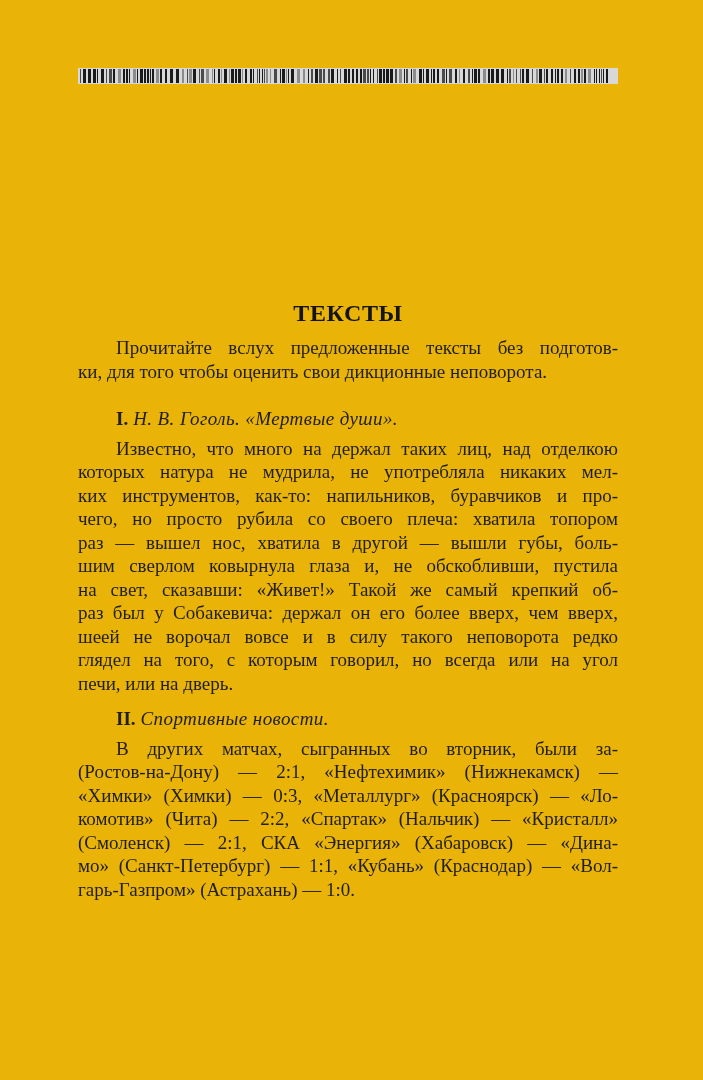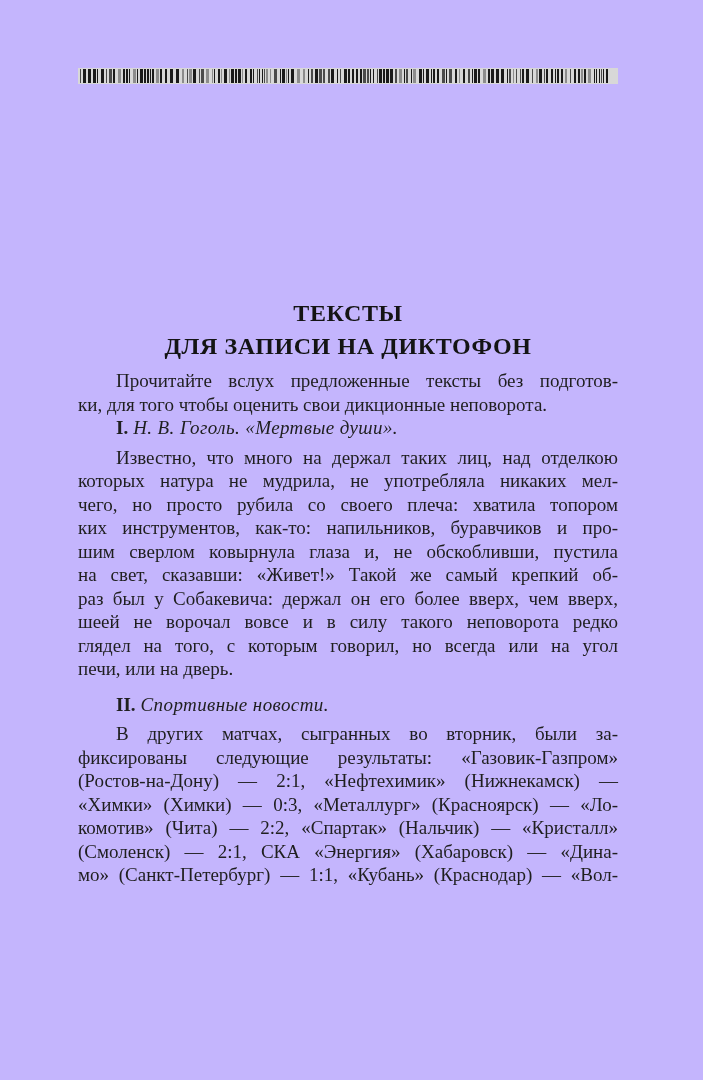--- a/index.html
+++ b/index.html
@@ -1,85 +1,85 @@
 <!DOCTYPE html>
 <html><head>
 <meta charset="utf-8">
 <style>
   html,body { margin:0; padding:0; background:#ffffff; }
   .page {
-    position:relative; width:703px; height:1080px; background:#c4b5fd;
+    position:relative; width:703px; height:1080px; background:#eab308;
     font-family:"Liberation Serif","DejaVu Serif",serif; overflow:hidden;
   }
   .content {
     position:absolute; left:78px; top:0; width:540px;
     color:#1f1f1f; font-size:19px; line-height:23.5px;
   }
   .barcode {
     margin-top:68px; height:16px; background:#d8d8d8;
     overflow:hidden; white-space:nowrap; font-size:0;
     padding:1px 2px; box-sizing:border-box;
   }
   .barcode span { display:inline-block; height:14px; vertical-align:top; }
   .title {
     margin-top:213px; text-align:center; font-weight:bold;
     font-size:24px; line-height:33px; letter-spacing:0.6px; color:#141414;
   }
   .intro { margin-top:46px; }
   .heading { text-indent:38px; white-space:nowrap; }
-  .heading-1 { }
+  .heading-1 { margin-top:24px; }
   .heading-2 { margin-top:12px; }
   .hnum { font-weight:bold; font-style:normal; padding-right:5px; }
   .htitle { font-style:italic; letter-spacing:0.4px; }
   .para { margin-top:6px; }
   .tline { text-align:justify; text-align-last:justify; }
   .tline.last { text-align-last:left; }
   .tline.first { text-indent:38px; }
 </style>
 </head>
 <body>
 
 <div class="page">
   <div class="content">
 
     <div class="barcode"><span style="width: 1px; margin-right: 2px; background: rgb(74, 74, 74);"></span><span style="width: 3px; margin-right: 2px; background: rgb(26, 26, 26);"></span><span style="width: 3px; margin-right: 2px; background: rgb(26, 26, 26);"></span><span style="width: 3px; margin-right: 1px; background: rgb(26, 26, 26);"></span><span style="width: 1px; margin-right: 3px; background: rgb(26, 26, 26);"></span><span style="width: 3px; margin-right: 2px; background: rgb(26, 26, 26);"></span><span style="width: 1px; margin-right: 2px; background: rgb(74, 74, 74);"></span><span style="width: 3px; margin-right: 1px; background: rgb(74, 74, 74);"></span><span style="width: 2px; margin-right: 3px; background: rgb(26, 26, 26);"></span><span style="width: 3px; margin-right: 2px; background: rgb(140, 140, 140);"></span><span style="width: 2px; margin-right: 1px; background: rgb(26, 26, 26);"></span><span style="width: 2px; margin-right: 1px; background: rgb(26, 26, 26);"></span><span style="width: 1px; margin-right: 3px; background: rgb(26, 26, 26);"></span><span style="width: 3px; margin-right: 1px; background: rgb(140, 140, 140);"></span><span style="width: 1px; margin-right: 2px; background: rgb(26, 26, 26);"></span><span style="width: 3px; margin-right: 1px; background: rgb(26, 26, 26);"></span><span style="width: 2px; margin-right: 1px; background: rgb(26, 26, 26);"></span><span style="width: 2px; margin-right: 1px; background: rgb(26, 26, 26);"></span><span style="width: 1px; margin-right: 1px; background: rgb(26, 26, 26);"></span><span style="width: 2px; margin-right: 2px; background: rgb(26, 26, 26);"></span><span style="width: 3px; margin-right: 1px; background: rgb(140, 140, 140);"></span><span style="width: 2px; margin-right: 3px; background: rgb(26, 26, 26);"></span><span style="width: 2px; margin-right: 3px; background: rgb(26, 26, 26);"></span><span style="width: 3px; margin-right: 3px; background: rgb(26, 26, 26);"></span><span style="width: 3px; margin-right: 3px; background: rgb(26, 26, 26);"></span><span style="width: 2px; margin-right: 3px; background: rgb(140, 140, 140);"></span><span style="width: 1px; margin-right: 1px; background: rgb(74, 74, 74);"></span><span style="width: 3px; margin-right: 1px; background: rgb(140, 140, 140);"></span><span style="width: 3px; margin-right: 3px; background: rgb(26, 26, 26);"></span><span style="width: 1px; margin-right: 1px; background: rgb(74, 74, 74);"></span><span style="width: 3px; margin-right: 2px; background: rgb(74, 74, 74);"></span><span style="width: 3px; margin-right: 3px; background: rgb(140, 140, 140);"></span><span style="width: 1px; margin-right: 1px; background: rgb(140, 140, 140);"></span><span style="width: 1px; margin-right: 3px; background: rgb(26, 26, 26);"></span><span style="width: 2px; margin-right: 1px; background: rgb(26, 26, 26);"></span><span style="width: 1px; margin-right: 2px; background: rgb(140, 140, 140);"></span><span style="width: 3px; margin-right: 2px; background: rgb(26, 26, 26);"></span><span style="width: 1px; margin-right: 1px; background: rgb(140, 140, 140);"></span><span style="width: 3px; margin-right: 1px; background: rgb(26, 26, 26);"></span><span style="width: 2px; margin-right: 1px; background: rgb(26, 26, 26);"></span><span style="width: 3px; margin-right: 1px; background: rgb(26, 26, 26);"></span><span style="width: 1px; margin-right: 2px; background: rgb(140, 140, 140);"></span><span style="width: 2px; margin-right: 3px; background: rgb(26, 26, 26);"></span><span style="width: 2px; margin-right: 1px; background: rgb(26, 26, 26);"></span><span style="width: 1px; margin-right: 3px; background: rgb(26, 26, 26);"></span><span style="width: 1px; margin-right: 1px; background: rgb(74, 74, 74);"></span><span style="width: 1px; margin-right: 2px; background: rgb(26, 26, 26);"></span><span style="width: 1px; margin-right: 1px; background: rgb(26, 26, 26);"></span><span style="width: 1px; margin-right: 1px; background: rgb(74, 74, 74);"></span><span style="width: 2px; margin-right: 2px; background: rgb(140, 140, 140);"></span><span style="width: 1px; margin-right: 3px; background: rgb(140, 140, 140);"></span><span style="width: 3px; margin-right: 3px; background: rgb(74, 74, 74);"></span><span style="width: 1px; margin-right: 1px; background: rgb(26, 26, 26);"></span><span style="width: 3px; margin-right: 1px; background: rgb(26, 26, 26);"></span><span style="width: 1px; margin-right: 1px; background: rgb(140, 140, 140);"></span><span style="width: 1px; margin-right: 2px; background: rgb(26, 26, 26);"></span><span style="width: 3px; margin-right: 3px; background: rgb(26, 26, 26);"></span><span style="width: 3px; margin-right: 3px; background: rgb(140, 140, 140);"></span><span style="width: 2px; margin-right: 3px; background: rgb(140, 140, 140);"></span><span style="width: 1px; margin-right: 2px; background: rgb(26, 26, 26);"></span><span style="width: 2px; margin-right: 2px; background: rgb(74, 74, 74);"></span><span style="width: 3px; margin-right: 1px; background: rgb(26, 26, 26);"></span><span style="width: 3px; margin-right: 1px; background: rgb(74, 74, 74);"></span><span style="width: 2px; margin-right: 3px; background: rgb(74, 74, 74);"></span><span style="width: 2px; margin-right: 1px; background: rgb(74, 74, 74);"></span><span style="width: 3px; margin-right: 3px; background: rgb(26, 26, 26);"></span><span style="width: 1px; margin-right: 2px; background: rgb(26, 26, 26);"></span><span style="width: 1px; margin-right: 3px; background: rgb(74, 74, 74);"></span><span style="width: 3px; margin-right: 1px; background: rgb(26, 26, 26);"></span><span style="width: 2px; margin-right: 2px; background: rgb(26, 26, 26);"></span><span style="width: 2px; margin-right: 2px; background: rgb(26, 26, 26);"></span><span style="width: 2px; margin-right: 2px; background: rgb(26, 26, 26);"></span><span style="width: 2px; margin-right: 1px; background: rgb(26, 26, 26);"></span><span style="width: 3px; margin-right: 1px; background: rgb(74, 74, 74);"></span><span style="width: 2px; margin-right: 1px; background: rgb(74, 74, 74);"></span><span style="width: 1px; margin-right: 2px; background: rgb(26, 26, 26);"></span><span style="width: 1px; margin-right: 3px; background: rgb(26, 26, 26);"></span><span style="width: 1px; margin-right: 1px; background: rgb(74, 74, 74);"></span><span style="width: 3px; margin-right: 1px; background: rgb(26, 26, 26);"></span><span style="width: 2px; margin-right: 1px; background: rgb(26, 26, 26);"></span><span style="width: 3px; margin-right: 1px; background: rgb(26, 26, 26);"></span><span style="width: 3px; margin-right: 2px; background: rgb(26, 26, 26);"></span><span style="width: 2px; margin-right: 2px; background: rgb(74, 74, 74);"></span><span style="width: 3px; margin-right: 2px; background: rgb(140, 140, 140);"></span><span style="width: 1px; margin-right: 1px; background: rgb(26, 26, 26);"></span><span style="width: 2px; margin-right: 3px; background: rgb(74, 74, 74);"></span><span style="width: 1px; margin-right: 1px; background: rgb(26, 26, 26);"></span><span style="width: 3px; margin-right: 3px; background: rgb(140, 140, 140);"></span><span style="width: 3px; margin-right: 1px; background: rgb(26, 26, 26);"></span><span style="width: 1px; margin-right: 2px; background: rgb(26, 26, 26);"></span><span style="width: 3px; margin-right: 2px; background: rgb(26, 26, 26);"></span><span style="width: 1px; margin-right: 1px; background: rgb(26, 26, 26);"></span><span style="width: 2px; margin-right: 2px; background: rgb(26, 26, 26);"></span><span style="width: 2px; margin-right: 3px; background: rgb(26, 26, 26);"></span><span style="width: 3px; margin-right: 1px; background: rgb(74, 74, 74);"></span><span style="width: 1px; margin-right: 2px; background: rgb(26, 26, 26);"></span><span style="width: 3px; margin-right: 3px; background: rgb(74, 74, 74);"></span><span style="width: 2px; margin-right: 2px; background: rgb(26, 26, 26);"></span><span style="width: 1px; margin-right: 3px; background: rgb(140, 140, 140);"></span><span style="width: 2px; margin-right: 3px; background: rgb(26, 26, 26);"></span><span style="width: 2px; margin-right: 2px; background: rgb(74, 74, 74);"></span><span style="width: 1px; margin-right: 1px; background: rgb(26, 26, 26);"></span><span style="width: 3px; margin-right: 1px; background: rgb(26, 26, 26);"></span><span style="width: 2px; margin-right: 3px; background: rgb(26, 26, 26);"></span><span style="width: 3px; margin-right: 2px; background: rgb(140, 140, 140);"></span><span style="width: 2px; margin-right: 1px; background: rgb(26, 26, 26);"></span><span style="width: 3px; margin-right: 2px; background: rgb(26, 26, 26);"></span><span style="width: 3px; margin-right: 2px; background: rgb(26, 26, 26);"></span><span style="width: 3px; margin-right: 3px; background: rgb(26, 26, 26);"></span><span style="width: 1px; margin-right: 1px; background: rgb(26, 26, 26);"></span><span style="width: 2px; margin-right: 2px; background: rgb(74, 74, 74);"></span><span style="width: 1px; margin-right: 2px; background: rgb(140, 140, 140);"></span><span style="width: 1px; margin-right: 3px; background: rgb(74, 74, 74);"></span><span style="width: 1px; margin-right: 1px; background: rgb(74, 74, 74);"></span><span style="width: 2px; margin-right: 2px; background: rgb(26, 26, 26);"></span><span style="width: 3px; margin-right: 3px; background: rgb(26, 26, 26);"></span><span style="width: 1px; margin-right: 3px; background: rgb(74, 74, 74);"></span><span style="width: 2px; margin-right: 1px; background: rgb(140, 140, 140);"></span><span style="width: 3px; margin-right: 2px; background: rgb(26, 26, 26);"></span><span style="width: 1px; margin-right: 1px; background: rgb(74, 74, 74);"></span><span style="width: 2px; margin-right: 3px; background: rgb(26, 26, 26);"></span><span style="width: 2px; margin-right: 2px; background: rgb(26, 26, 26);"></span><span style="width: 1px; margin-right: 1px; background: rgb(26, 26, 26);"></span><span style="width: 2px; margin-right: 2px; background: rgb(26, 26, 26);"></span><span style="width: 2px; margin-right: 2px; background: rgb(26, 26, 26);"></span><span style="width: 2px; margin-right: 3px; background: rgb(140, 140, 140);"></span><span style="width: 1px; margin-right: 3px; background: rgb(74, 74, 74);"></span><span style="width: 2px; margin-right: 2px; background: rgb(26, 26, 26);"></span><span style="width: 2px; margin-right: 1px; background: rgb(26, 26, 26);"></span><span style="width: 2px; margin-right: 1px; background: rgb(140, 140, 140);"></span><span style="width: 2px; margin-right: 2px; background: rgb(26, 26, 26);"></span><span style="width: 3px; margin-right: 3px; background: rgb(140, 140, 140);"></span><span style="width: 1px; margin-right: 1px; background: rgb(26, 26, 26);"></span><span style="width: 1px; margin-right: 2px; background: rgb(26, 26, 26);"></span><span style="width: 1px; margin-right: 1px; background: rgb(26, 26, 26);"></span><span style="width: 1px; margin-right: 1px; background: rgb(74, 74, 74);"></span><span style="width: 1px; margin-right: 2px; background: rgb(26, 26, 26);"></span><span style="width: 2px; margin-right: 2px; background: rgb(26, 26, 26);"></span></div>
 
     <div class="title">
       <div>ТЕКСТЫ</div>
-      <div>ДЛЯ ЗАПИСИ НА ДИКТОФОН</div>
     </div>
 
     <div class="intro para">
         <div class="tline first">Прочитайте вслух предложенные тексты без подготов-</div>
         <div class="tline last">ки, для того чтобы оценить свои дикционные неповорота.</div>
       </div>
 
     <div class="heading heading-1">
       <span class="hnum">I.</span><span class="htitle">Н. В. Гоголь. «Мертвые души».</span>
     </div>
     <div class="para">
         <div class="tline first">Известно, что много на держал таких лиц, над отделкою</div>
         <div class="tline">которых натура не мудрила, не употребляла никаких мел-</div>
+        <div class="tline">ких инструментов, как-то: напильников, буравчиков и про-</div>
         <div class="tline">чего, но просто рубила со своего плеча: хватила топором</div>
-        <div class="tline">ких инструментов, как-то: напильников, буравчиков и про-</div>
+        <div class="tline">раз — вышел нос, хватила в другой — вышли губы, боль-</div>
         <div class="tline">шим сверлом ковырнула глаза и, не обскобливши, пустила</div>
         <div class="tline">на свет, сказавши: «Живет!» Такой же самый крепкий об-</div>
         <div class="tline">раз был у Собакевича: держал он его более вверх, чем вверх,</div>
         <div class="tline">шеей не ворочал вовсе и в силу такого неповорота редко</div>
         <div class="tline">глядел на того, с которым говорил, но всегда или на угол</div>
         <div class="tline last">печи, или на дверь.</div>
       </div>
 
     <div class="heading heading-2">
       <span class="hnum">II.</span><span class="htitle">Спортивные новости.</span>
     </div>
     <div class="para">
         <div class="tline first">В других матчах, сыгранных во вторник, были за-</div>
-        <div class="tline">фиксированы следующие результаты: «Газовик-Газпром»</div>
         <div class="tline">(Ростов-на-Дону) — 2:1, «Нефтехимик» (Нижнекамск) —</div>
         <div class="tline">«Химки» (Химки) — 0:3, «Металлург» (Красноярск) — «Ло-</div>
         <div class="tline">комотив» (Чита) — 2:2, «Спартак» (Нальчик) — «Кристалл»</div>
         <div class="tline">(Смоленск) — 2:1, СКА «Энергия» (Хабаровск) — «Дина-</div>
         <div class="tline">мо» (Санкт-Петербург) — 1:1, «Кубань» (Краснодар) — «Вол-</div>
+        <div class="tline last">гарь-Газпром» (Астрахань) — 1:0.</div>
       </div>
 
   </div>
 </div>
 
 </body></html>

